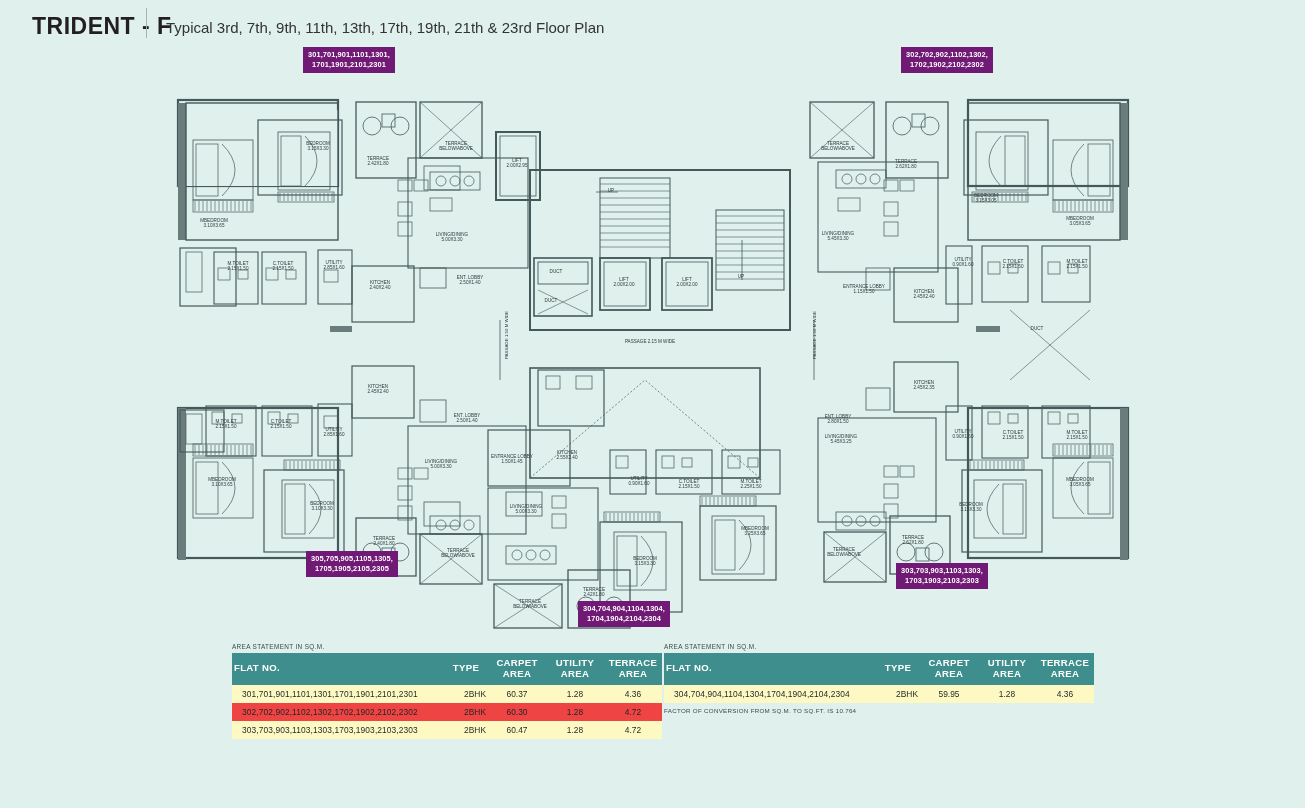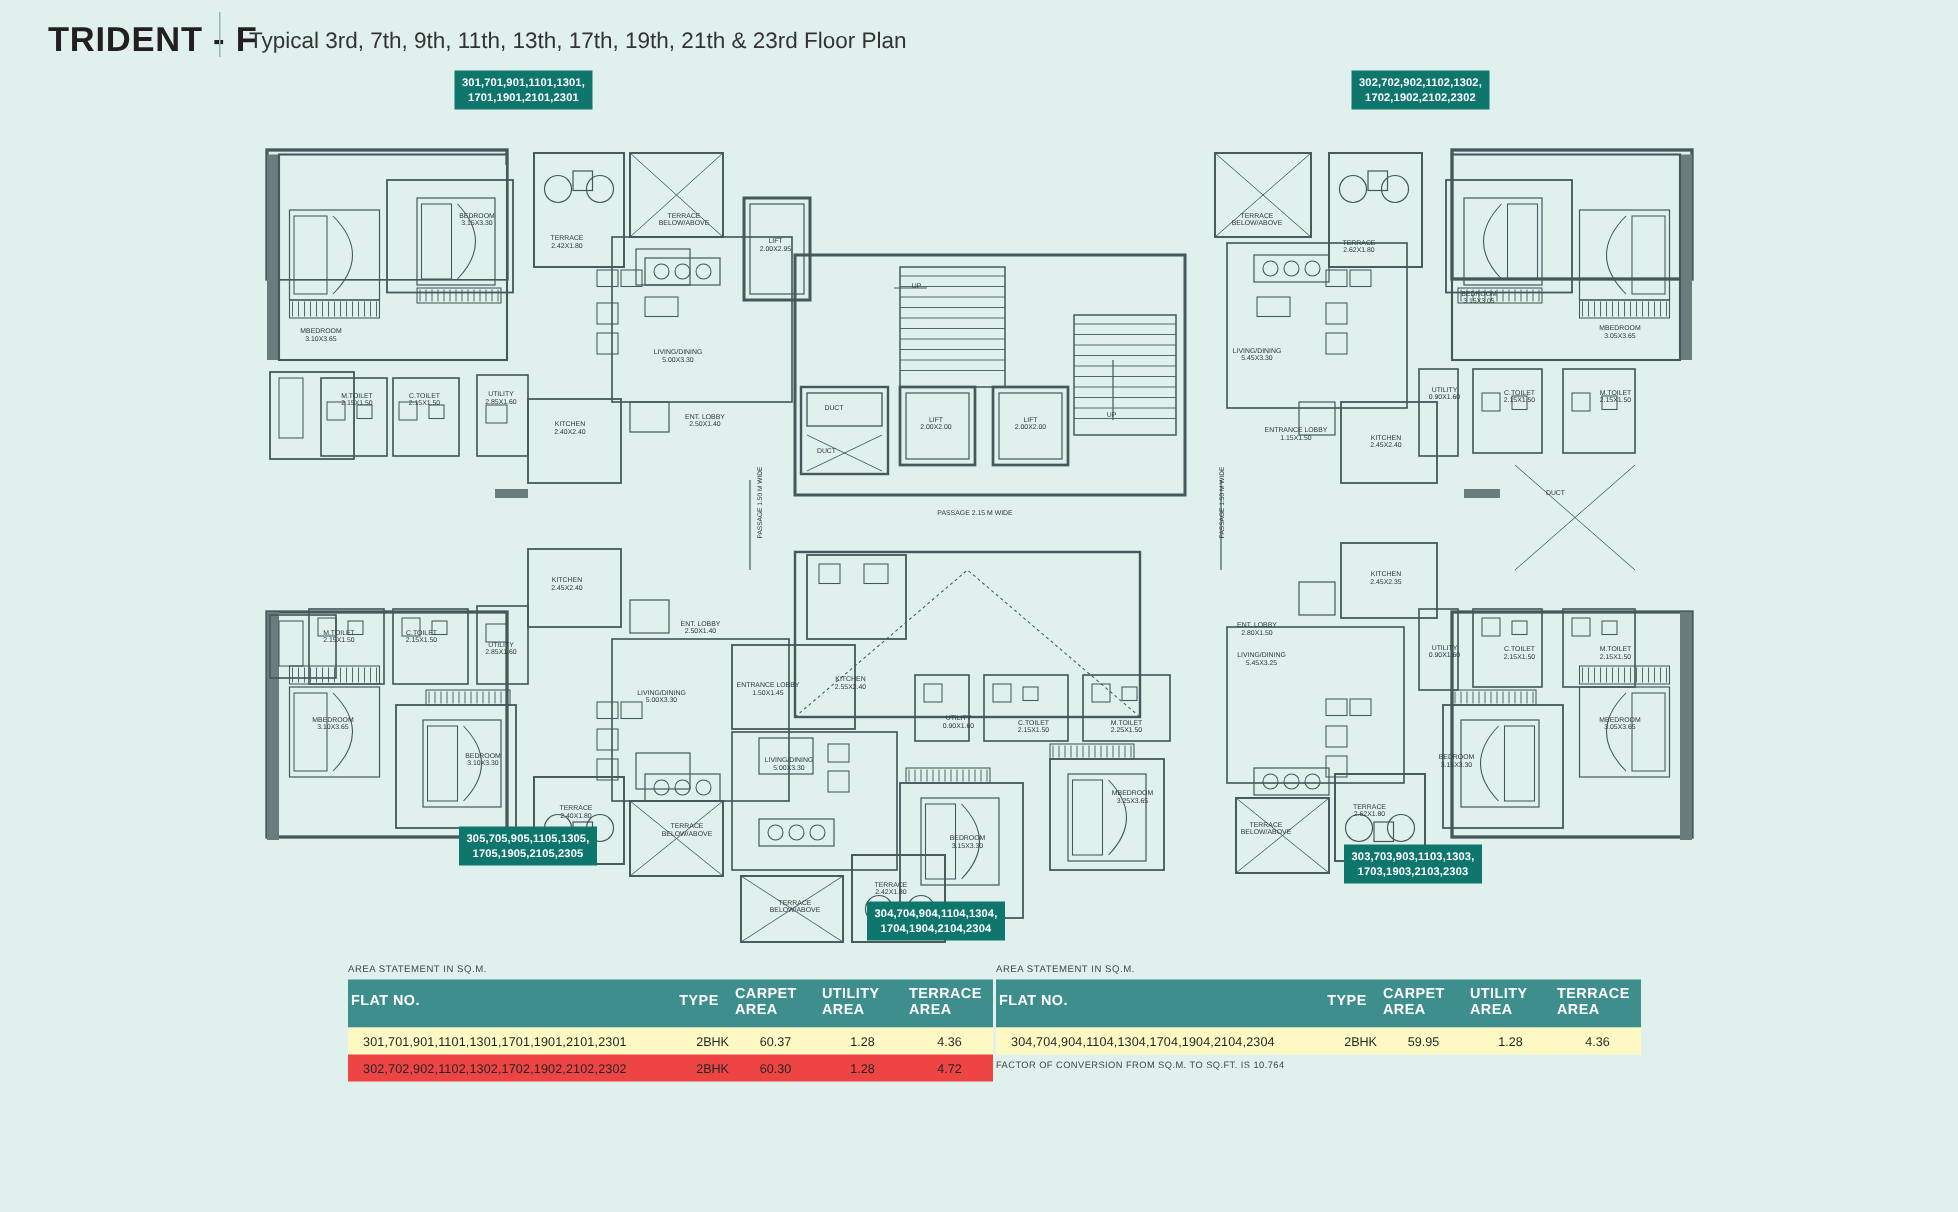--- a/index.html
+++ b/index.html
@@ -28,21 +28,21 @@
     font-size: 15px; color: #333; font-weight: normal;
   }
 
   
   #plan { position: absolute; left: 0; top: 40px; width: 1305px; height: 600px; }
   #plan svg { display: block; }
 
   
   .flat-tag {
     position: absolute;
-    background: #0f766e;
+    background: #701a75;
     color: #ffffff;
     font-size: 7.4px;
     font-weight: bold;
     line-height: 1.35;
     text-align: center;
     padding: 3px 5px;
     letter-spacing: .1px;
     white-space: nowrap;
   }
 
@@ -60,21 +60,21 @@
     color: #ffffff;
     font-size: 9.6px;
     font-weight: bold;
     letter-spacing: .3px;
     padding: 5px 2px 6px 2px;
     vertical-align: middle;
     line-height: 1.1;
   }
   table.area thead th.c-flat { text-align: left; padding-left: 2px; width: 212px; }
   table.area thead th.c-type { text-align: center; width: 44px; }
-  table.area thead th.c-num  { text-align: left; width: 58px; }
+  table.area thead th.c-num  { text-align: center; width: 58px; }
   table.area tbody td {
     font-size: 8.4px; color: #1d2626; padding: 4px 2px;
     background: #fef9c3;
   }
   table.area tbody tr.alt td { background: #ef4444; }
   table.area tbody td.c-flat { text-align: left; padding-left: 10px; letter-spacing: .1px; }
   table.area tbody td.c-type { text-align: right; }
   table.area tbody td.c-num  { text-align: center; }
   .conv-note {
     font-size: 6.2px; color: #3b4a4a; letter-spacing: .3px;
@@ -448,20 +448,27 @@
         <td class="c-num">1.28</td>
         <td class="c-num">4.36</td>
       </tr>
       <tr class="alt">
         <td class="c-flat">302,702,902,1102,1302,1702,1902,2102,2302</td>
         <td class="c-type">2BHK</td>
         <td class="c-num">60.30</td>
         <td class="c-num">1.28</td>
         <td class="c-num">4.72</td>
       </tr>
+      <tr>
+        <td class="c-flat">303,703,903,1103,1303,1703,1903,2103,2303</td>
+        <td class="c-type">2BHK</td>
+        <td class="c-num">60.47</td>
+        <td class="c-num">1.28</td>
+        <td class="c-num">4.72</td>
+      </tr>
     </tbody>
   </table>
 </div>
 
 <div class="area-block" id="area-right">
   <div class="area-caption">AREA STATEMENT IN SQ.M.</div>
   <table class="area">
     <thead>
       <tr>
         <th class="c-flat"><span>FLAT NO.</span></th>

